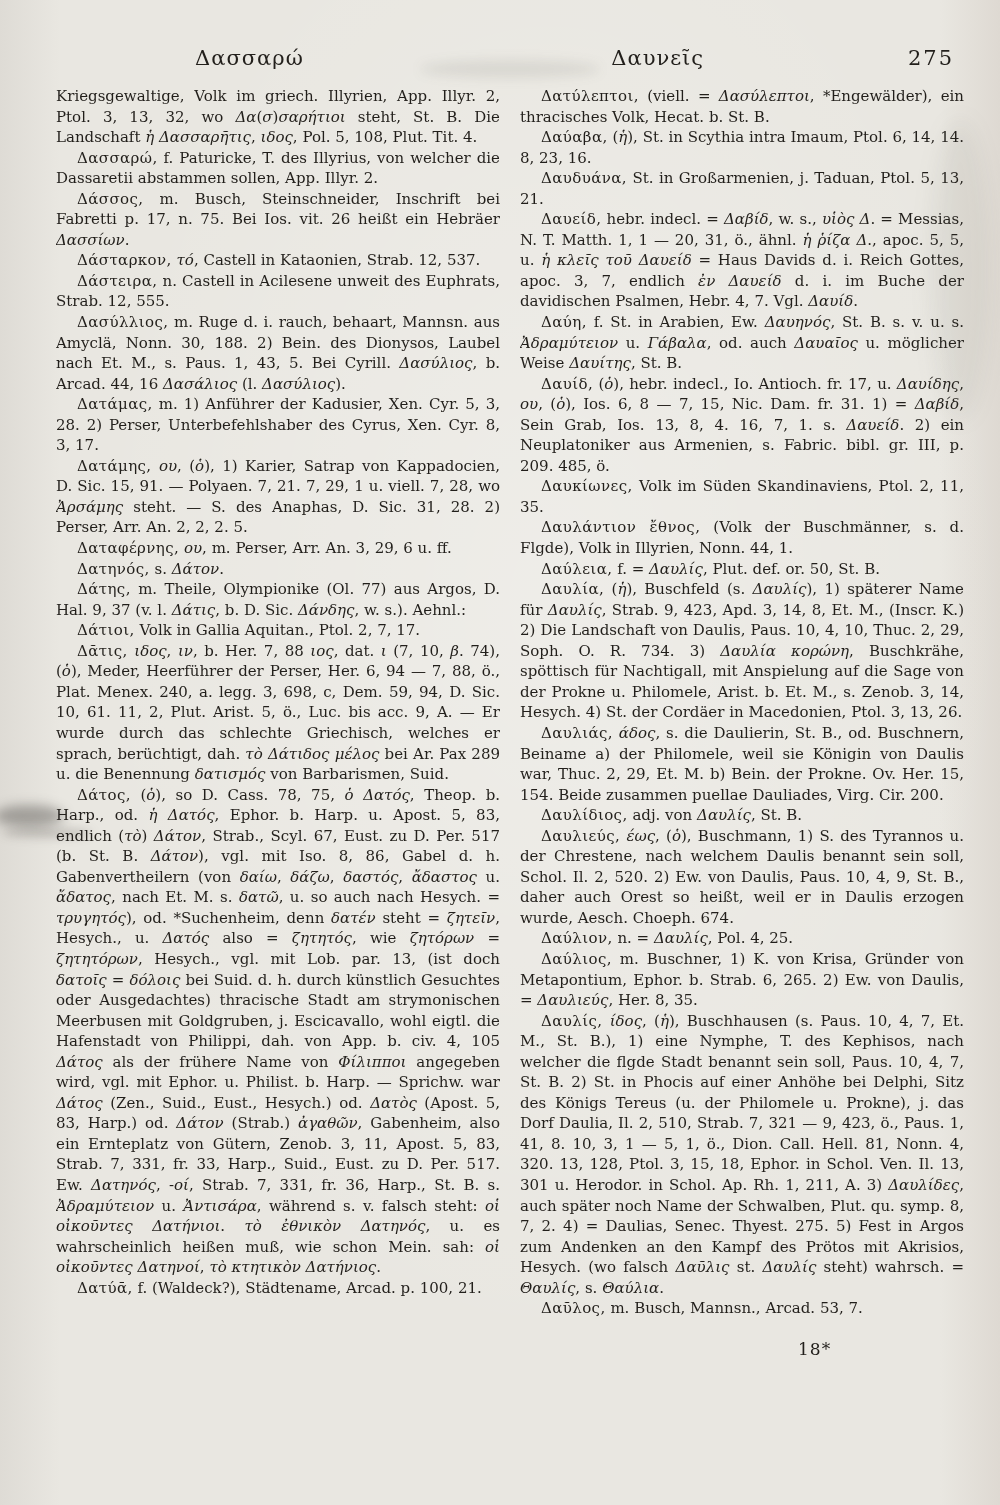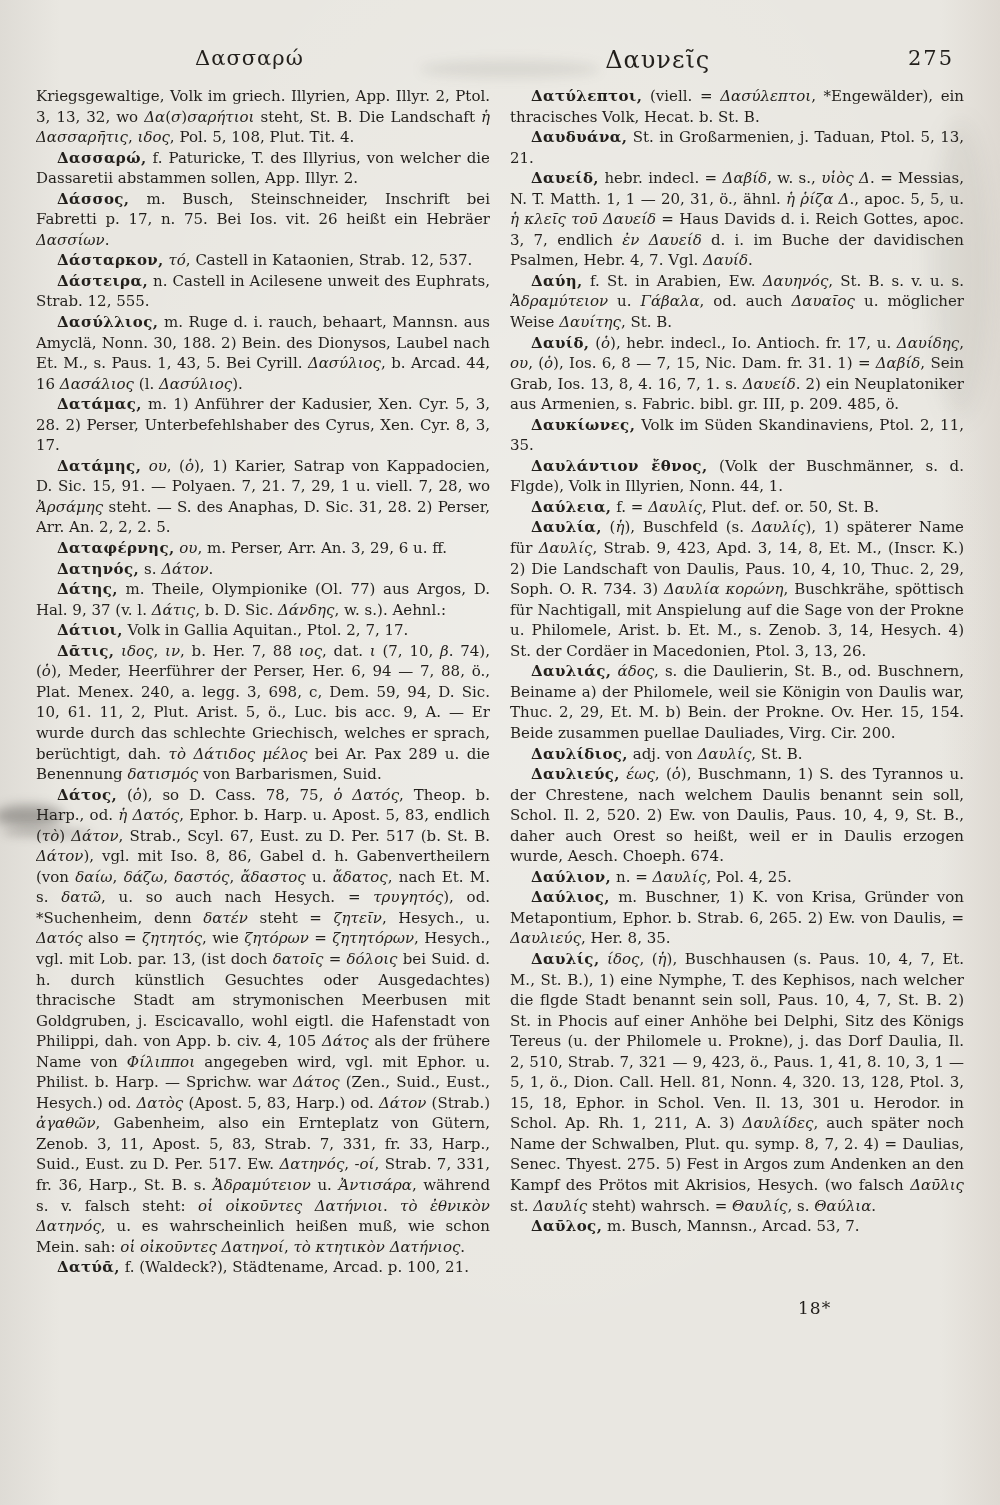--- a/index.html
+++ b/index.html
@@ -36,21 +36,21 @@
   }
   .head-left{
     width:46%;
     text-align:center;
     font-size:21px;
     letter-spacing:1px;
   }
   .head-right{
     width:42%;
     text-align:center;
-    font-size:24px;
+    font-size:21px;
     letter-spacing:1px;
   }
   .page-num{
     position:absolute;
     right:10px;top:0;
     font-size:21px;
     letter-spacing:2px;
   }
 
   .columns{
@@ -58,24 +58,24 @@
     gap:20px;
   }
   .col{
     width:454px;
     text-align:justify;
     font-size:15px;
     line-height:1.37;
     overflow:hidden;
   }
   .col.right{max-height:1365px;}
-  .col.left{max-height:1365px;}
+  .col.left{max-height:1365px;margin-left:20px;}
   p.entry{margin:0;text-indent:1.4em;}
   p.entry.cont{text-indent:0;}
-  .lead{font-weight:bold;letter-spacing:0.4px;}
+  .lead{font-weight:normal;letter-spacing:0.4px;}
   .gk{font-style:italic;}
   .footer{
     margin-top:20px;
     margin-left:762px;
     font-size:17px;
     letter-spacing:1px;
   }
 </style>
 </head>
 <body>
@@ -106,20 +106,21 @@
         <p class="entry"><span class="lead">Δαταφέρνης,</span> <span><i class="gk">ου</i>, m. Perser, Arr. An. 3, 29, 6 u. ff.</span></p>
         <p class="entry"><span class="lead">Δατηνός,</span> <span>s. <i class="gk">Δάτον</i>.</span></p>
         <p class="entry"><span class="lead">Δάτης,</span> <span>m. Theile, Olympionike (Ol. 77) aus Argos, D. Hal. 9, 37 (v. l. <i class="gk">Δάτις</i>, b. D. Sic. <i class="gk">Δάνδης</i>, w. s.). Aehnl.:</span></p>
         <p class="entry"><span class="lead">Δάτιοι,</span> <span>Volk in Gallia Aquitan., Ptol. 2, 7, 17.</span></p>
         <p class="entry"><span class="lead">Δᾶτις,</span> <span><i class="gk">ιδος</i>, <i class="gk">ιν</i>, b. Her. 7, 88 <i class="gk">ιος</i>, dat. <i class="gk">ι</i> (7, 10, <i class="gk">β</i>. 74), (<i class="gk">ὁ</i>), Meder, Heerführer der Perser, Her. 6, 94 — 7, 88, ö., Plat. Menex. 240, a. legg. 3, 698, c, Dem. 59, 94, D. Sic. 10, 61. 11, 2, Plut. Arist. 5, ö., Luc. bis acc. 9, A. — Er wurde durch das schlechte Griechisch, welches er sprach, berüchtigt, dah. <i class="gk">τὸ</i> <i class="gk">Δάτιδος</i> <i class="gk">μέλος</i> bei Ar. Pax 289 u. die Benennung <i class="gk">δατισμός</i> von Barbarismen, Suid.</span></p>
         <p class="entry"><span class="lead">Δάτος,</span> <span>(<i class="gk">ὁ</i>), so D. Cass. 78, 75, <i class="gk">ὁ</i> <i class="gk">Δατός</i>, Theop. b. Harp., od. <i class="gk">ἡ</i> <i class="gk">Δατός</i>, Ephor. b. Harp. u. Apost. 5, 83, endlich (<i class="gk">τὸ</i>) <i class="gk">Δάτον</i>, Strab., Scyl. 67, Eust. zu D. Per. 517 (b. St. B. <i class="gk">Δάτον</i>), vgl. mit Iso. 8, 86, Gabel d. h. Gabenvertheilern (von <i class="gk">δαίω</i>, <i class="gk">δάζω</i>, <i class="gk">δαστός</i>, <i class="gk">ἄδαστος</i> u. <i class="gk">ἄδατος</i>, nach Et. M. s. <i class="gk">δατῶ</i>, u. so auch nach Hesych. = <i class="gk">τρυγητός</i>), od. *Suchenheim, denn <i class="gk">δατέν</i> steht = <i class="gk">ζητεῖν</i>, Hesych., u. <i class="gk">Δατός</i> also = <i class="gk">ζητητός</i>, wie <i class="gk">ζητόρων</i> = <i class="gk">ζητητόρων</i>, Hesych., vgl. mit Lob. par. 13, (ist doch <i class="gk">δατοῖς</i> = <i class="gk">δόλοις</i> bei Suid. d. h. durch künstlich Gesuchtes oder Ausgedachtes) thracische Stadt am strymonischen Meerbusen mit Goldgruben, j. Escicavallo, wohl eigtl. die Hafenstadt von Philippi, dah. von App. b. civ. 4, 105 <i class="gk">Δάτος</i> als der frühere Name von <i class="gk">Φίλιπποι</i> angegeben wird, vgl. mit Ephor. u. Philist. b. Harp. — Sprichw. war <i class="gk">Δάτος</i> (Zen., Suid., Eust., Hesych.) od. <i class="gk">Δατὸς</i> (Apost. 5, 83, Harp.) od. <i class="gk">Δάτον</i> (Strab.) <i class="gk">ἀγαθῶν</i>, Gabenheim, also ein Ernteplatz von Gütern, Zenob. 3, 11, Apost. 5, 83, Strab. 7, 331, fr. 33, Harp., Suid., Eust. zu D. Per. 517. Ew. <i class="gk">Δατηνός</i>, -<i class="gk">οί</i>, Strab. 7, 331, fr. 36, Harp., St. B. s. <i class="gk">Ἀδραμύτειον</i> u. <i class="gk">Ἀντισάρα</i>, während s. v. falsch steht: <i class="gk">οἱ</i> <i class="gk">οἰκοῦντες</i> <i class="gk">Δατήνιοι</i>. <i class="gk">τὸ</i> <i class="gk">ἐθνικὸν</i> <i class="gk">Δατηνός</i>, u. es wahrscheinlich heißen muß, wie schon Mein. sah: <i class="gk">οἱ</i> <i class="gk">οἰκοῦντες</i> <i class="gk">Δατηνοί</i>, <i class="gk">τὸ</i> <i class="gk">κτητικὸν</i> <i class="gk">Δατήνιος</i>.</span></p>
         <p class="entry"><span class="lead">Δατύᾱ,</span> <span>f. (Waldeck?), Städtename, Arcad. p. 100, 21.</span></p>
       </div>
     <div class="col right" id="col-right">
         <p class="entry"><span class="lead">Δατύλεπτοι,</span> <span>(viell. = <i class="gk">Δασύλεπτοι</i>, *Engewälder), ein thracisches Volk, Hecat. b. St. B.</span></p>
+        <p class="entry"><span class="lead">Δαύαβα,</span> <span>(<i class="gk">ἡ</i>), St. in Scythia intra Imaum, Ptol. 6, 14, 14. 8, 23, 16.</span></p>
         <p class="entry"><span class="lead">Δαυδυάνα,</span> <span>St. in Großarmenien, j. Taduan, Ptol. 5, 13, 21.</span></p>
         <p class="entry"><span class="lead">Δαυείδ,</span> <span>hebr. indecl. = <i class="gk">Δαβίδ</i>, w. s., <i class="gk">υἱὸς</i> <i class="gk">Δ</i>. = Messias, N. T. Matth. 1, 1 — 20, 31, ö., ähnl. <i class="gk">ἡ</i> <i class="gk">ῥίζα</i> <i class="gk">Δ</i>., apoc. 5, 5, u. <i class="gk">ἡ</i> <i class="gk">κλεῖς</i> <i class="gk">τοῦ</i> <i class="gk">Δαυείδ</i> = Haus Davids d. i. Reich Gottes, apoc. 3, 7, endlich <i class="gk">ἐν</i> <i class="gk">Δαυείδ</i> d. i. im Buche der davidischen Psalmen, Hebr. 4, 7. Vgl. <i class="gk">Δαυίδ</i>.</span></p>
         <p class="entry"><span class="lead">Δαύη,</span> <span>f. St. in Arabien, Ew. <i class="gk">Δαυηνός</i>, St. B. s. v. u. s. <i class="gk">Ἀδραμύτειον</i> u. <i class="gk">Γάβαλα</i>, od. auch <i class="gk">Δαυαῖος</i> u. möglicher Weise <i class="gk">Δαυίτης</i>, St. B.</span></p>
         <p class="entry"><span class="lead">Δαυίδ,</span> <span>(<i class="gk">ὁ</i>), hebr. indecl., Io. Antioch. fr. 17, u. <i class="gk">Δαυίδης</i>, <i class="gk">ου</i>, (<i class="gk">ὁ</i>), Ios. 6, 8 — 7, 15, Nic. Dam. fr. 31. 1) = <i class="gk">Δαβίδ</i>, Sein Grab, Ios. 13, 8, 4. 16, 7, 1. s. <i class="gk">Δαυείδ</i>. 2) ein Neuplatoniker aus Armenien, s. Fabric. bibl. gr. III, p. 209. 485, ö.</span></p>
         <p class="entry"><span class="lead">Δαυκίωνες,</span> <span>Volk im Süden Skandinaviens, Ptol. 2, 11, 35.</span></p>
         <p class="entry"><span class="lead">Δαυλάντιον ἔθνος,</span> <span>(Volk der Buschmänner, s. d. Flgde), Volk in Illyrien, Nonn. 44, 1.</span></p>
         <p class="entry"><span class="lead">Δαύλεια,</span> <span>f. = <i class="gk">Δαυλίς</i>, Plut. def. or. 50, St. B.</span></p>
         <p class="entry"><span class="lead">Δαυλία,</span> <span>(<i class="gk">ἡ</i>), Buschfeld (s. <i class="gk">Δαυλίς</i>), 1) späterer Name für <i class="gk">Δαυλίς</i>, Strab. 9, 423, Apd. 3, 14, 8, Et. M., (Inscr. K.) 2) Die Landschaft von Daulis, Paus. 10, 4, 10, Thuc. 2, 29, Soph. O. R. 734. 3) <i class="gk">Δαυλία</i> <i class="gk">κορώνη</i>, Buschkrähe, spöttisch für Nachtigall, mit Anspielung auf die Sage von der Prokne u. Philomele, Arist. b. Et. M., s. Zenob. 3, 14, Hesych. 4) St. der Cordäer in Macedonien, Ptol. 3, 13, 26.</span></p>
         <p class="entry"><span class="lead">Δαυλιάς,</span> <span><i class="gk">άδος</i>, s. die Daulierin, St. B., od. Buschnern, Beiname a) der Philomele, weil sie Königin von Daulis war, Thuc. 2, 29, Et. M. b) Bein. der Prokne. Ov. Her. 15, 154. Beide zusammen puellae Dauliades, Virg. Cir. 200.</span></p>
         <p class="entry"><span class="lead">Δαυλίδιος,</span> <span>adj. von <i class="gk">Δαυλίς</i>, St. B.</span></p>

